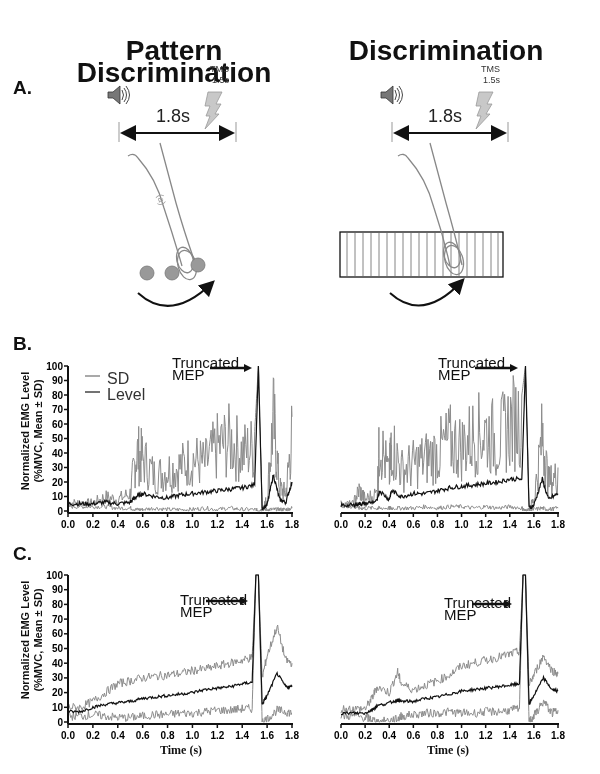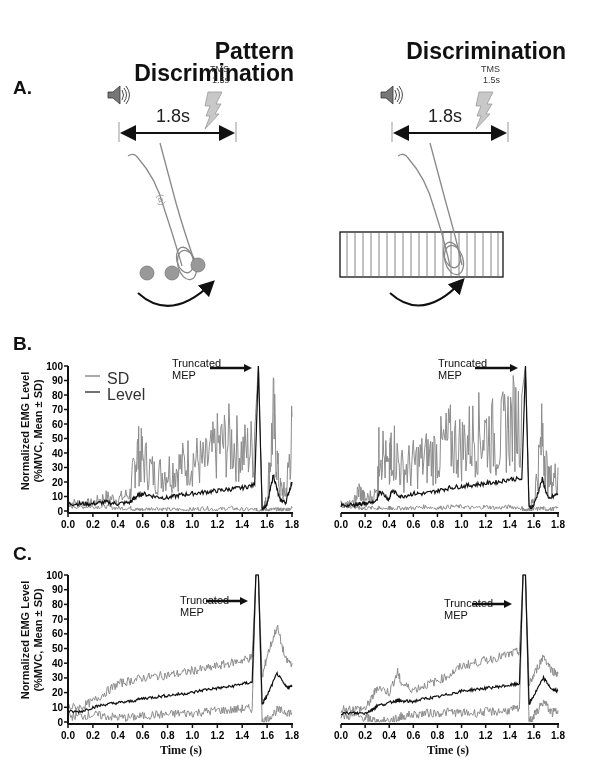--- a/index.html
+++ b/index.html
@@ -1,24 +1,24 @@
 <!DOCTYPE html>
 <html><head>
 <meta charset="utf-8">
 <style>
   html,body{margin:0;padding:0;background:#fff;}
   body{width:600px;height:774px;position:relative;overflow:hidden;font-family:"Liberation Sans",sans-serif;color:#111;}
   .abs{position:absolute;font-family:Liberation Serif, serif;}
-  .col-title{position:absolute;font-weight:bold;font-size:23px;line-height:22px;text-align:right;width:240px;}
+  .col-title{position:absolute;font-weight:bold;font-size:28px;line-height:22px;text-align:center;width:240px;}
   .panel-label{position:absolute;font-weight:bold;font-size:19px;}
   .tms{position:absolute;font-size:9px;line-height:11px;text-align:right;width:30px;color:#333;}
   .dur{position:absolute;font-size:18px;color:#222;text-align:center;}
   svg{position:absolute;left:0;top:0;}
   .ylab{position:absolute;font-weight:bold;font-size:11px;line-height:13px;text-align:center;transform:rotate(-90deg);transform-origin:center center;width:150px;}
-  .ann{position:absolute;font-size:11px;line-height:12px;color:#111;}
+  .ann{position:absolute;font-size:15px;line-height:12px;color:#111;}
   .leg{position:absolute;font-size:16px;}
 </style>
 </head>
 <body>
 
 <div class="col-title" style="left:54px;top:40px;">
   <div>Pattern</div>
   <div>Discrimination</div>
 </div>
 <div class="col-title" style="left:326px;top:40px;">

